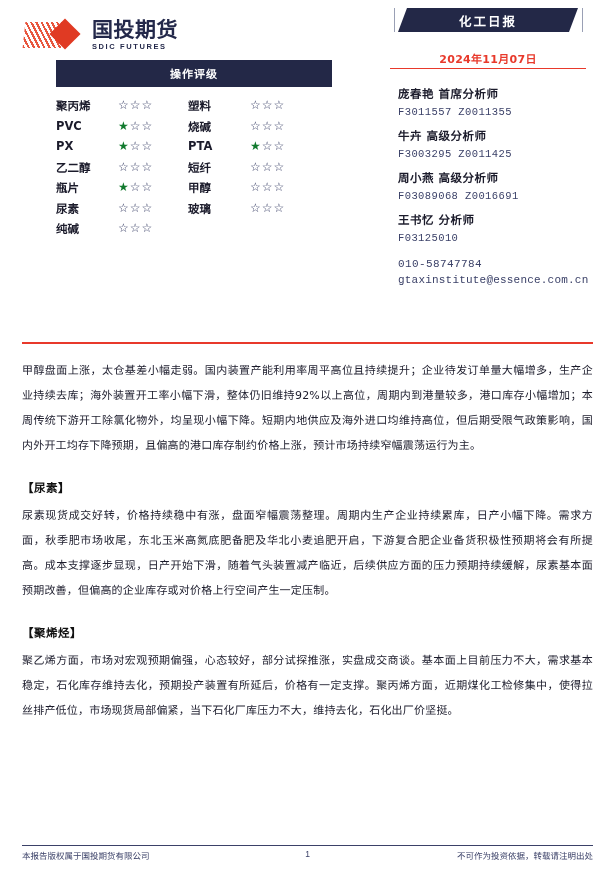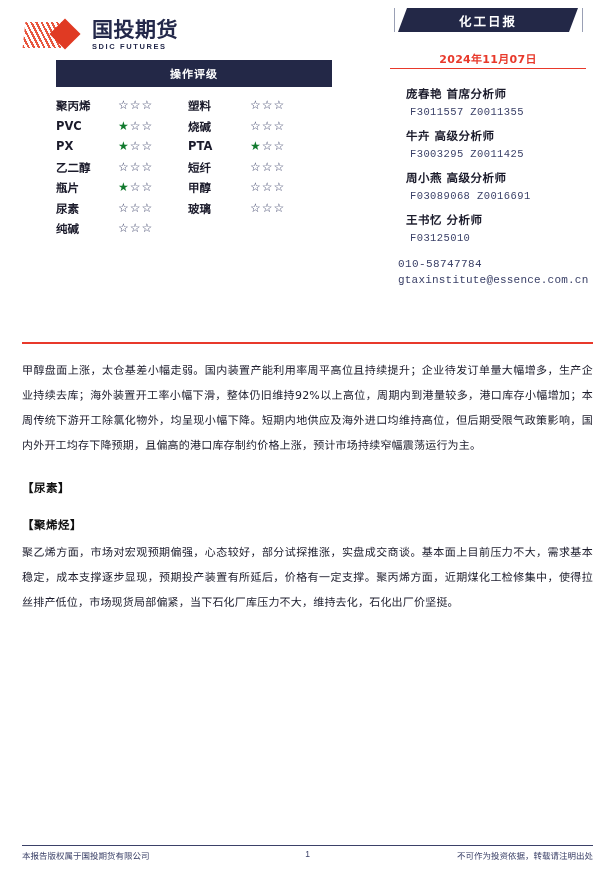--- a/index.html
+++ b/index.html
@@ -54,23 +54,23 @@
      letter-spacing:2px;font-family:"DejaVu Sans","Liberation Sans",sans-serif;}
   .banner-tick-l{position:absolute;left:-4px;top:0;width:1px;height:24px;background:#9aa0b5;}
   .banner-tick-r{position:absolute;left:184px;top:0;width:1px;height:24px;background:#9aa0b5;}
 
   .date{position:absolute;left:398px;top:50px;width:180px;text-align:center;
      color:#e8392b;font-size:11px;font-weight:bold;letter-spacing:0.3px;
      font-family:"DejaVu Sans","Liberation Sans",sans-serif;}
   .date-rule{position:absolute;left:390px;top:68px;width:196px;height:1.4px;background:#e8392b;}
 
   .contacts{position:absolute;left:398px;top:85px;width:210px;}
-  .c-name{font-size:11.5px;font-weight:bold;color:#1b1b2b;margin:0 0 5px 8px;letter-spacing:0.5px;
-     font-family:"DejaVu Sans","Liberation Sans",sans-serif;}
-  .c-code{font-size:10.5px;color:#3b4168;margin:0 0 9px 12px;letter-spacing:0.4px;
+  .c-name{font-size:11.5px;font-weight:bold;color:#1b1b2b;margin:0 0 5px 0;letter-spacing:0.5px;
+     font-family:"DejaVu Sans","Liberation Sans",sans-serif;}
+  .c-code{font-size:10.5px;color:#3b4168;margin:0 0 9px 0;letter-spacing:0.4px;
      font-family:"Liberation Mono","DejaVu Sans Mono",monospace;}
   .c-phone{font-size:11px;color:#3b4168;margin:14px 0 4px 0;letter-spacing:0.4px;
      font-family:"Liberation Mono","DejaVu Sans Mono",monospace;}
   .c-mail{font-size:11px;color:#3b4168;margin:0;letter-spacing:0.2px;
      font-family:"Liberation Mono","DejaVu Sans Mono",monospace;}
 
   .header-rule{position:absolute;left:22px;top:342px;width:571px;height:1.6px;background:#e8392b;}
 
   
   .content{position:absolute;left:22px;top:358px;width:571px;}
@@ -180,24 +180,25 @@
 
     <div class="header-rule"></div>
   </div>
 
   <div class="content">
       <div class="sec">
         <p class="sec-body" style="margin: 0px;">甲醇盘面上涨，太仓基差小幅走弱。国内装置产能利用率周平高位且持续提升；企业待发订单量大幅增多，生产企业持续去库；海外装置开工率小幅下滑，整体仍旧维持92%以上高位，周期内到港量较多，港口库存小幅增加；本周传统下游开工除氯化物外，均呈现小幅下降。短期内地供应及海外进口均维持高位，但后期受限气政策影响，国内外开工均存下降预期，且偏高的港口库存制约价格上涨，预计市场持续窄幅震荡运行为主。</p>
       </div>
       <div class="sec">
         <p class="sec-title">【尿素】</p>
+        <p class="sec-body" style="margin: 0px;">尿素现货成交好转，价格持续稳中有涨，盘面窄幅震荡整理。周期内生产企业持续累库，日产小幅下降。需求方面，秋季肥市场收尾，东北玉米高氮底肥备肥及华北小麦追肥开启，下游复合肥企业备货积极性预期将会有所提高。成本支撑逐步显现，日产开始下滑，随着气头装置减产临近，后续供应方面的压力预期持续缓解，尿素基本面预期改善，但偏高的企业库存或对价格上行空间产生一定压制。</p>
       </div>
       <div class="sec">
         <p class="sec-title">【聚烯烃】</p>
-        <p class="sec-body" style="margin: 0px;">聚乙烯方面，市场对宏观预期偏强，心态较好，部分试探推涨，实盘成交商谈。基本面上目前压力不大，需求基本稳定，成本支撑逐步显现，预期投产装置有所延后，价格有一定支撑。聚丙烯方面，近期煤化工检修集中，使得拉丝排产低位，市场现货局部偏紧，当下石化厂库压力不大，维持去化，石化出厂价坚挺。</p>
+        <p class="sec-body" style="margin: 0px;">聚乙烯方面，市场对宏观预期偏强，心态较好，部分试探推涨，实盘成交商谈。基本面上目前压力不大，需求基本稳定，石化库存维持去化，预期投产装置有所延后，价格有一定支撑。聚丙烯方面，近期煤化工检修集中，使得拉丝排产低位，市场现货局部偏紧，当下石化厂库压力不大，维持去化，石化出厂价坚挺。</p>
       </div>
     </div>
 
   <div class="footer-rule"></div>
   <div class="footer">
     <span>本报告版权属于国投期货有限公司</span>
     <span>不可作为投资依据，转载请注明出处</span>
   </div>
   <div class="footer-mid">1</div>
 

